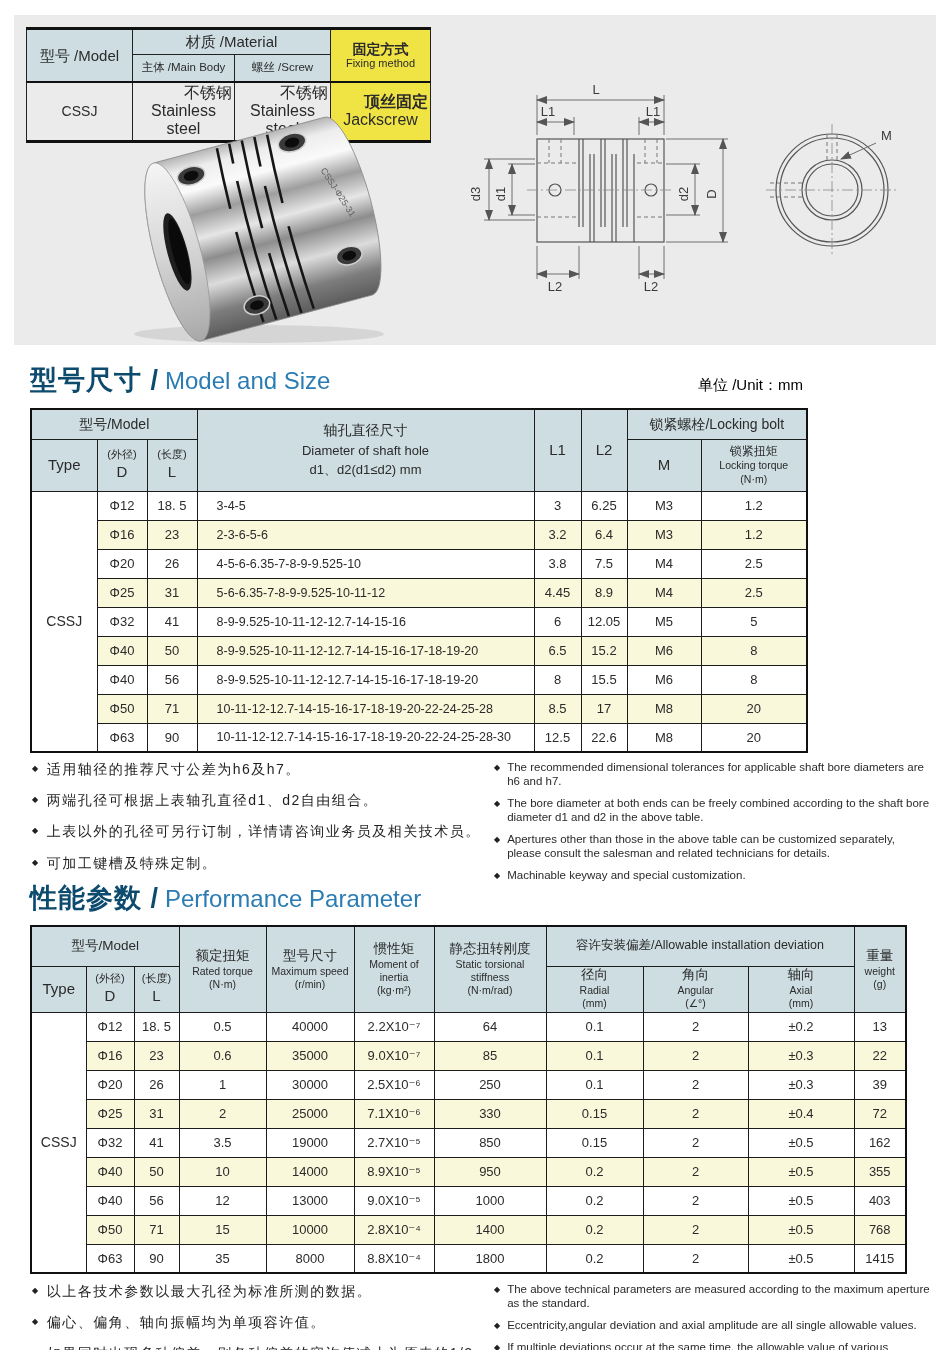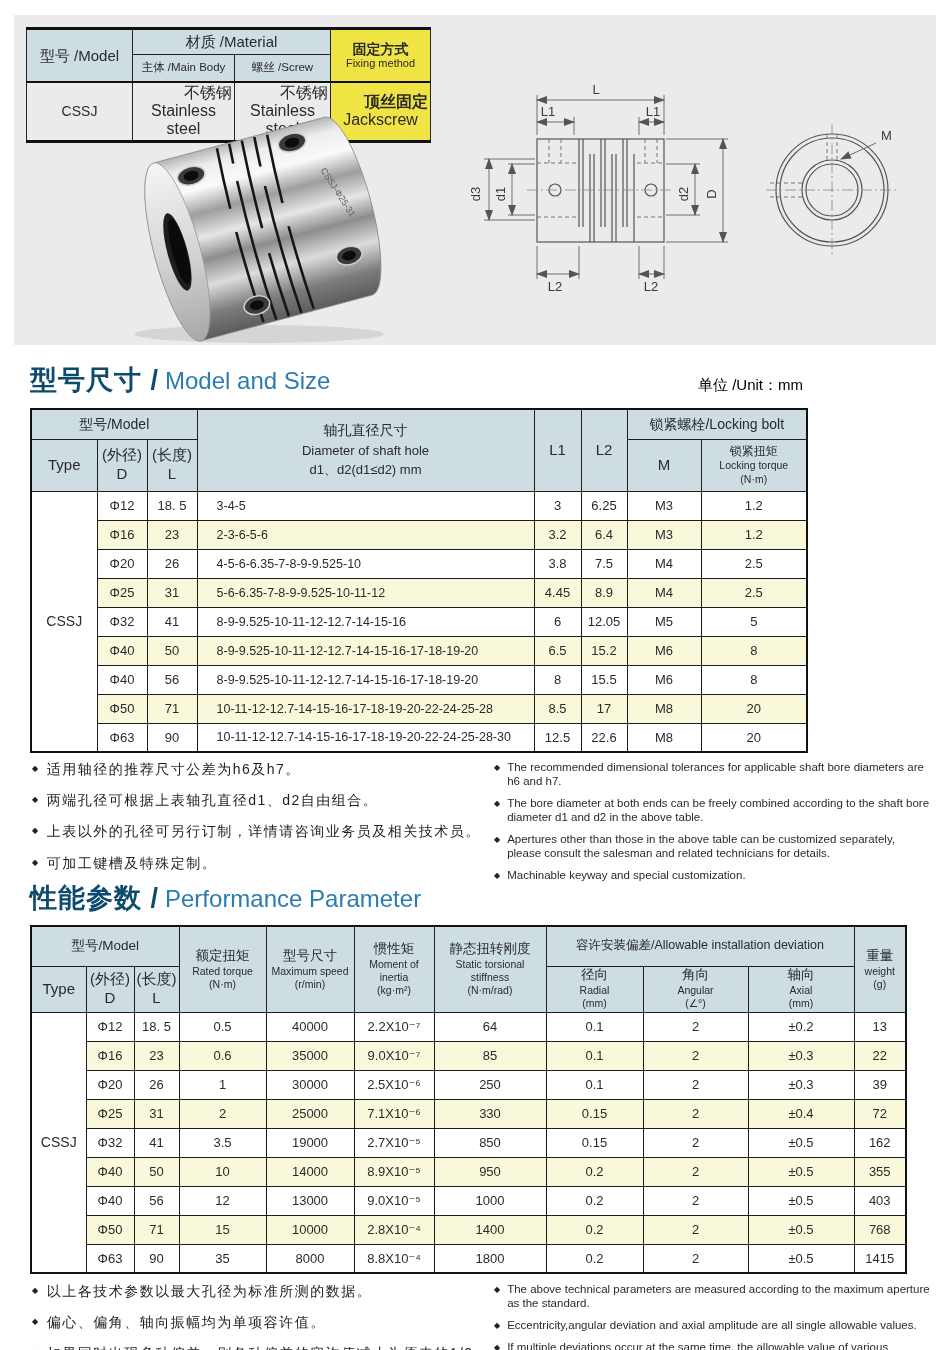--- a/index.html
+++ b/index.html
@@ -43,21 +43,21 @@
   .data-table th{background:var(--header-bg);line-height:1.25;}
   .data-table tbody td{font-size:13px;}
   .data-table tbody tr{height:29px;}
   .data-table tbody tr.alt td{background:var(--row-alt);}
   .data-table tbody td.type-cell{background:#fff;font-size:14px;}
   .data-table tbody td.left{text-align:left;padding-left:19px;font-size:12.5px;}
   .h-zh{font-size:14px;display:block;}
   .h-en{font-size:10.5px;display:block;}
   .h-unit{font-size:10.5px;display:block;}
   .h-big{font-size:15px;}
-  .h-sub{font-size:15px;display:block;}
+  .h-sub{font-size:11px;display:block;}
   .bore-en{font-size:13px;display:block;margin-top:3px;}
   .bore-range{font-size:13px;display:block;margin-top:3px;}
   .t1 thead tr.r1{height:30px;}
   .t1 thead tr.r2{height:52px;}
   .t2 thead tr.r1{height:40px;}
   .t2 thead tr.r2{height:46px;}
   .t2 .h-zh{font-size:13.5px;}
   
   .notes{position:absolute;left:32px;width:900px;display:flex;}
   .notes ul{list-style:none;margin:0;padding:0;}

